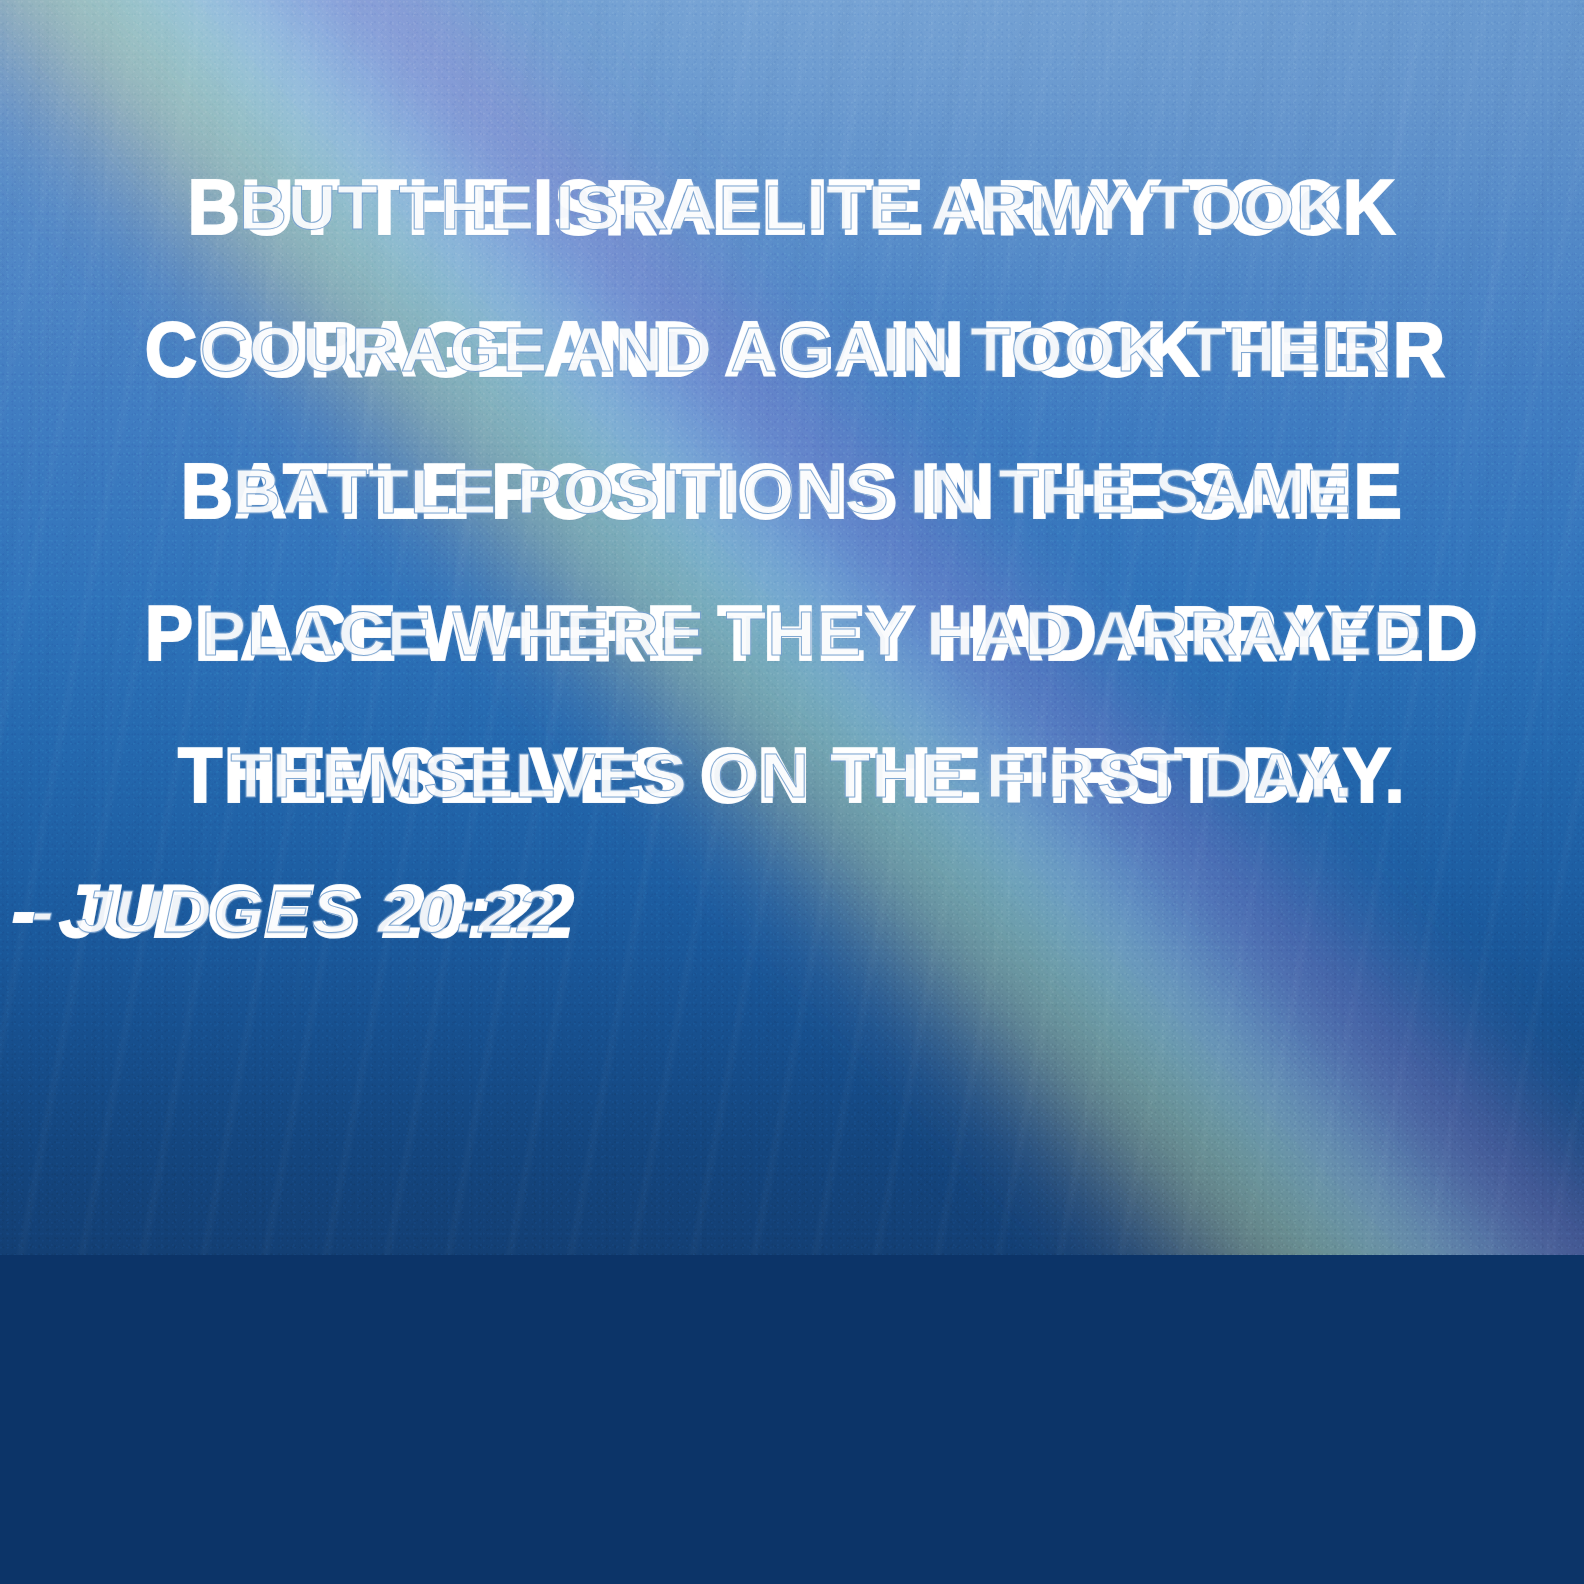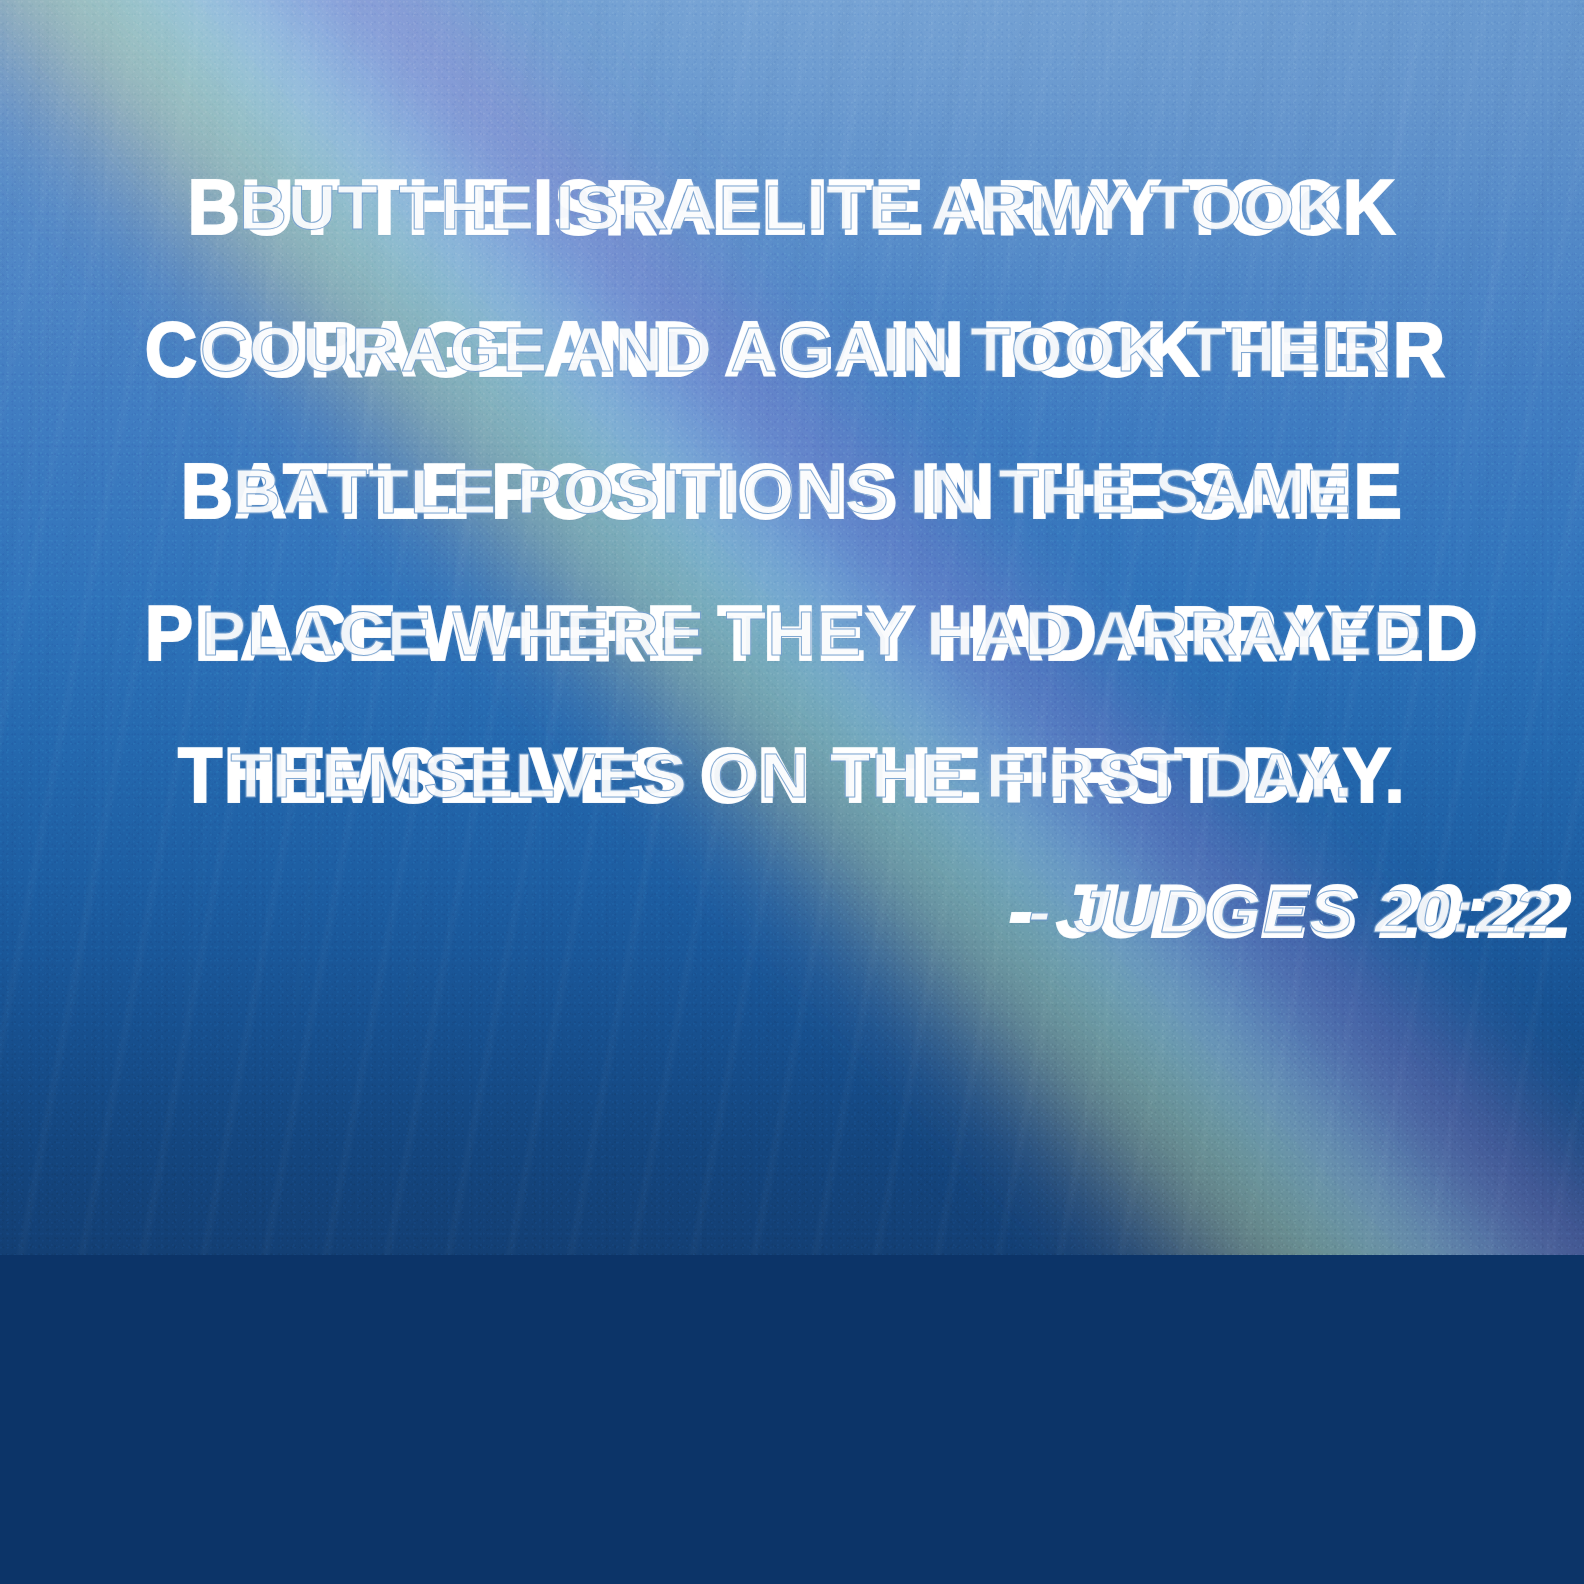--- a/index.html
+++ b/index.html
@@ -219,21 +219,21 @@
     transform: scale(0.915, 0.80);
     transform-origin: center center;
     pointer-events: none;
   }
 
   .attribution {
     position: absolute;
     left: 0;
     right: 0;
     top: 862px;
-    text-align: right;
+    text-align: left;
     z-index: 6;
   }
 
   .attribution-text {
     display: inline-block;
     font-family: "Liberation Sans", sans-serif;
     font-weight: 700;
     font-style: italic;
     font-size: 74px;
     line-height: 100px;

